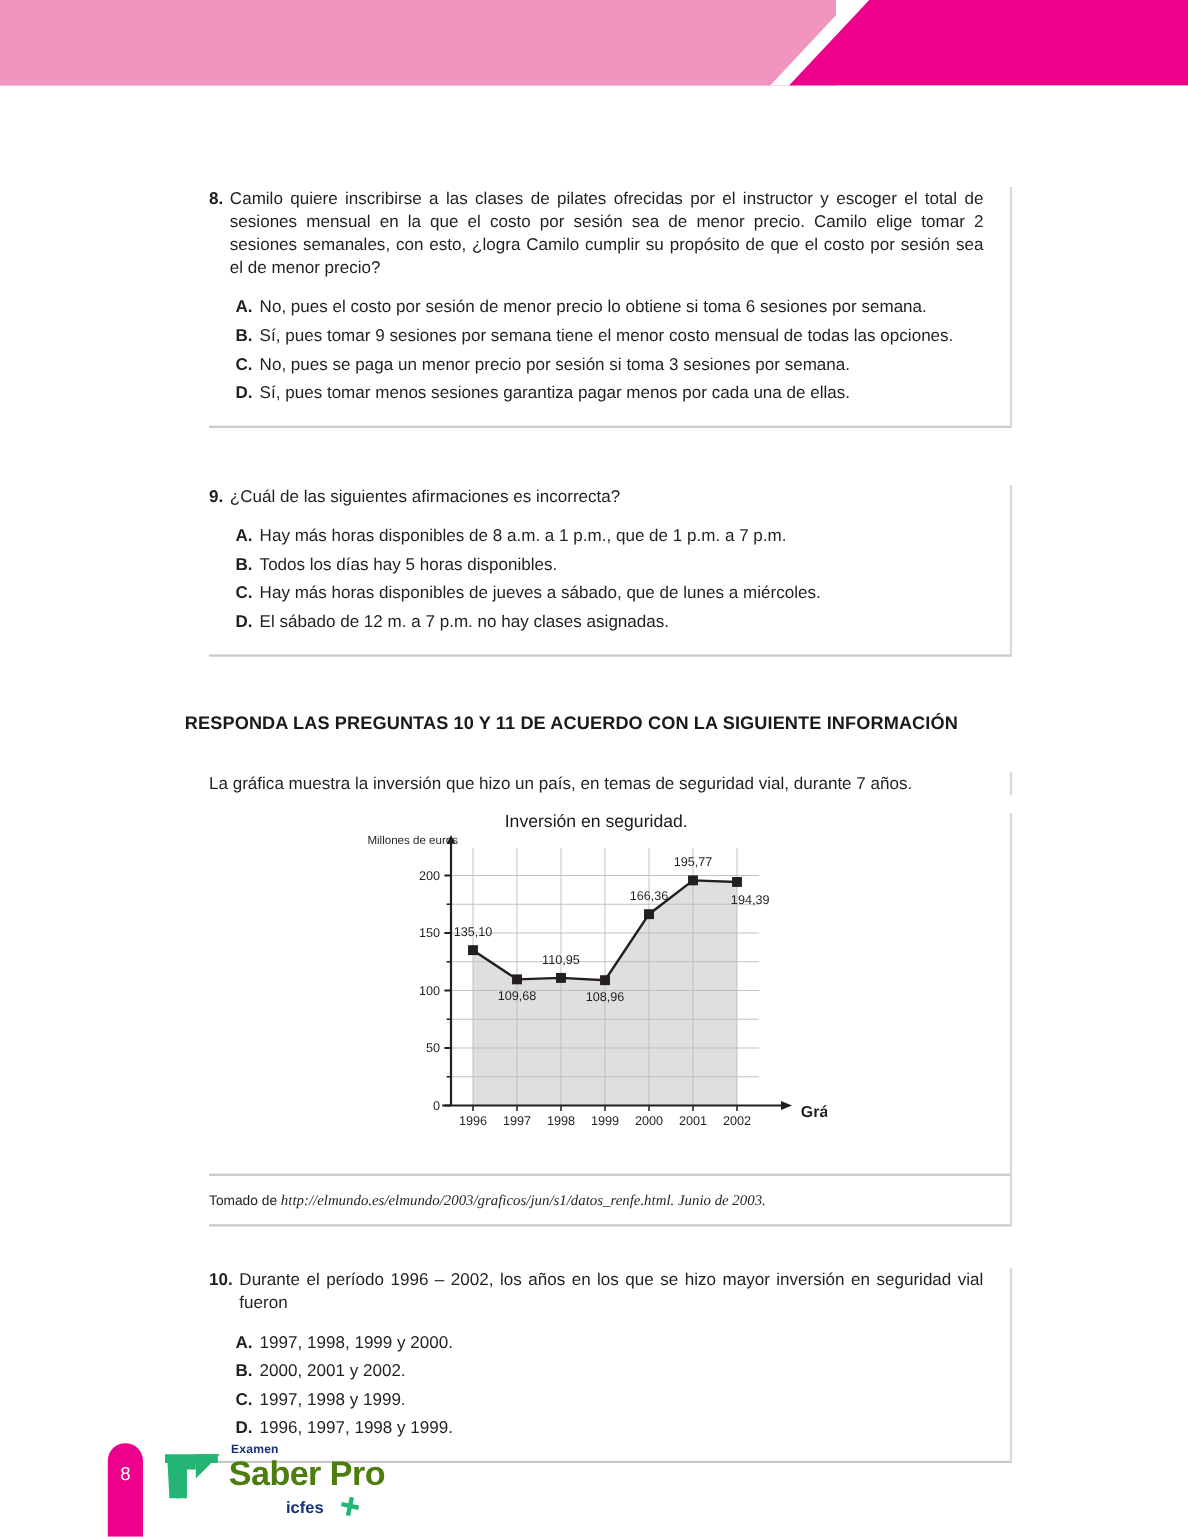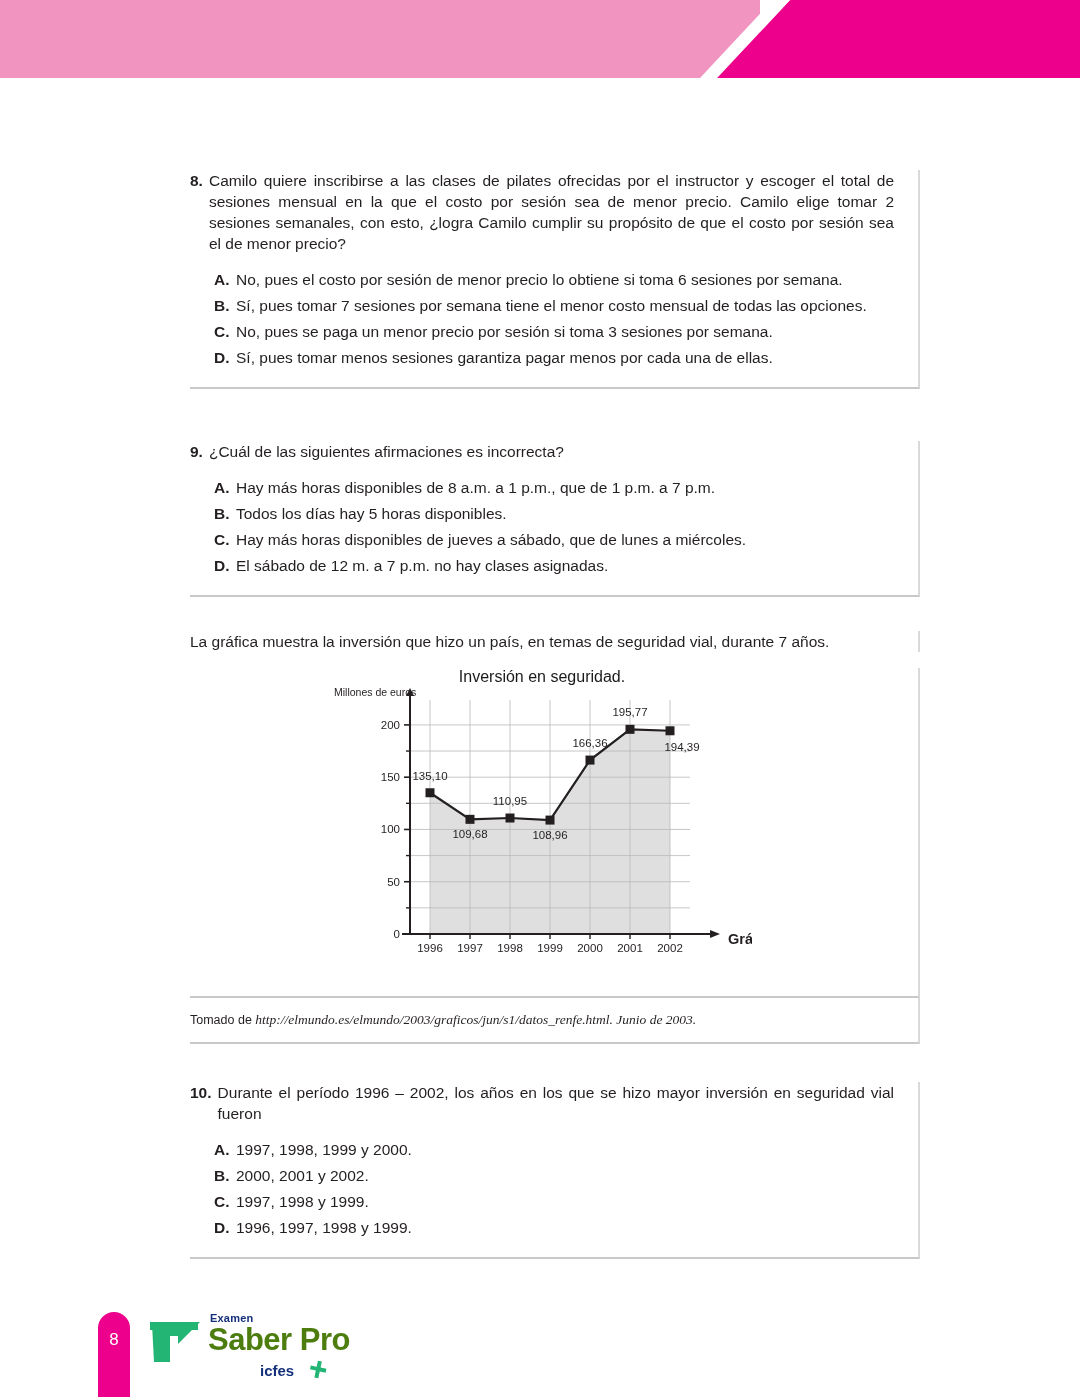--- a/index.html
+++ b/index.html
@@ -100,21 +100,21 @@
       <span class="qnum">8.</span>
       <span class="qtext">Camilo quiere inscribirse a las clases de pilates ofrecidas por el instructor y escoger el total de sesiones mensual en la que el costo por sesión sea de menor precio. Camilo elige tomar 2 sesiones semanales, con esto, ¿logra Camilo cumplir su propósito de que el costo por sesión sea el de menor precio?</span>
     </div>
     <div class="options">
       <div class="opt">
         <span class="opt-let">A.</span>
         <span class="opt-txt">No, pues el costo por sesión de menor precio lo obtiene si toma 6 sesiones por semana.</span>
       </div>
       <div class="opt">
         <span class="opt-let">B.</span>
-        <span class="opt-txt">Sí, pues tomar 7 sesiones por semana tiene el menor costo mensual de todas las opciones.</span>
+        <span class="opt-txt">Sí, pues tomar 9 sesiones por semana tiene el menor costo mensual de todas las opciones.</span>
       </div>
       <div class="opt">
         <span class="opt-let">C.</span>
         <span class="opt-txt">No, pues se paga un menor precio por sesión si toma 3 sesiones por semana.</span>
       </div>
       <div class="opt">
         <span class="opt-let">D.</span>
         <span class="opt-txt">Sí, pues tomar menos sesiones garantiza pagar menos por cada una de ellas.</span>
       </div>
     </div>
@@ -138,20 +138,21 @@
         <span class="opt-let">C.</span>
         <span class="opt-txt">Hay más horas disponibles de jueves a sábado, que de lunes a miércoles.</span>
       </div>
       <div class="opt">
         <span class="opt-let">D.</span>
         <span class="opt-txt">El sábado de 12 m. a 7 p.m. no hay clases asignadas.</span>
       </div>
     </div>
   </div>
 
+  <div class="section-head">RESPONDA LAS PREGUNTAS 10 Y 11 DE ACUERDO CON LA SIGUIENTE INFORMACIÓN</div>
 
   <div class="intro">La gráfica muestra la inversión que hizo un país, en temas de seguridad vial, durante 7 años.</div>
 
   <div class="chart-wrap">
     <div class="chart-title">Inversión en seguridad.</div>
     <div class="chart-holder">
       <svg class="chart-svg" id="chart-svg" width="420" height="300" viewBox="0 0 420 300">
           <text x="2" y="10" font-size="10.5" fill="#231f20" font-family="&quot;Liberation Sans&quot;, sans-serif">Millones de euros</text>
           <path d="M 98 248 L 98 106.75909090909093 L 138 133.33454545454543 L 178 132.00681818181818 L 218 134.08727272727273 L 258 74.0781818181818 L 298 43.33136363636362 L 338 44.774090909090944 L 338 248 Z" fill="#d9d9d9" fill-opacity="0.85"></path>
           <line x1="78" y1="195.72727272727272" x2="358" y2="195.72727272727272" stroke="#b9b9b9" stroke-width="0.8"></line>

